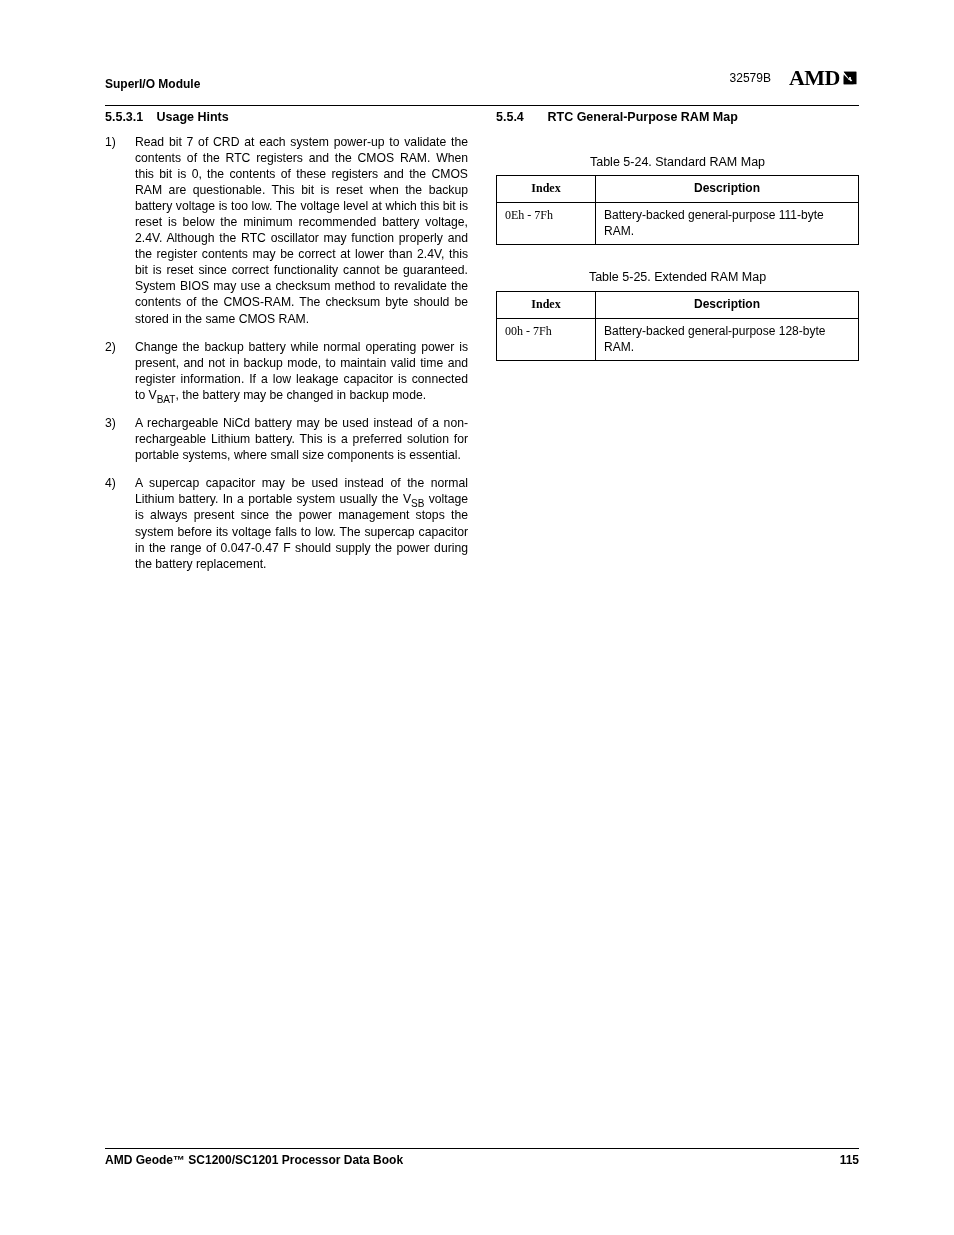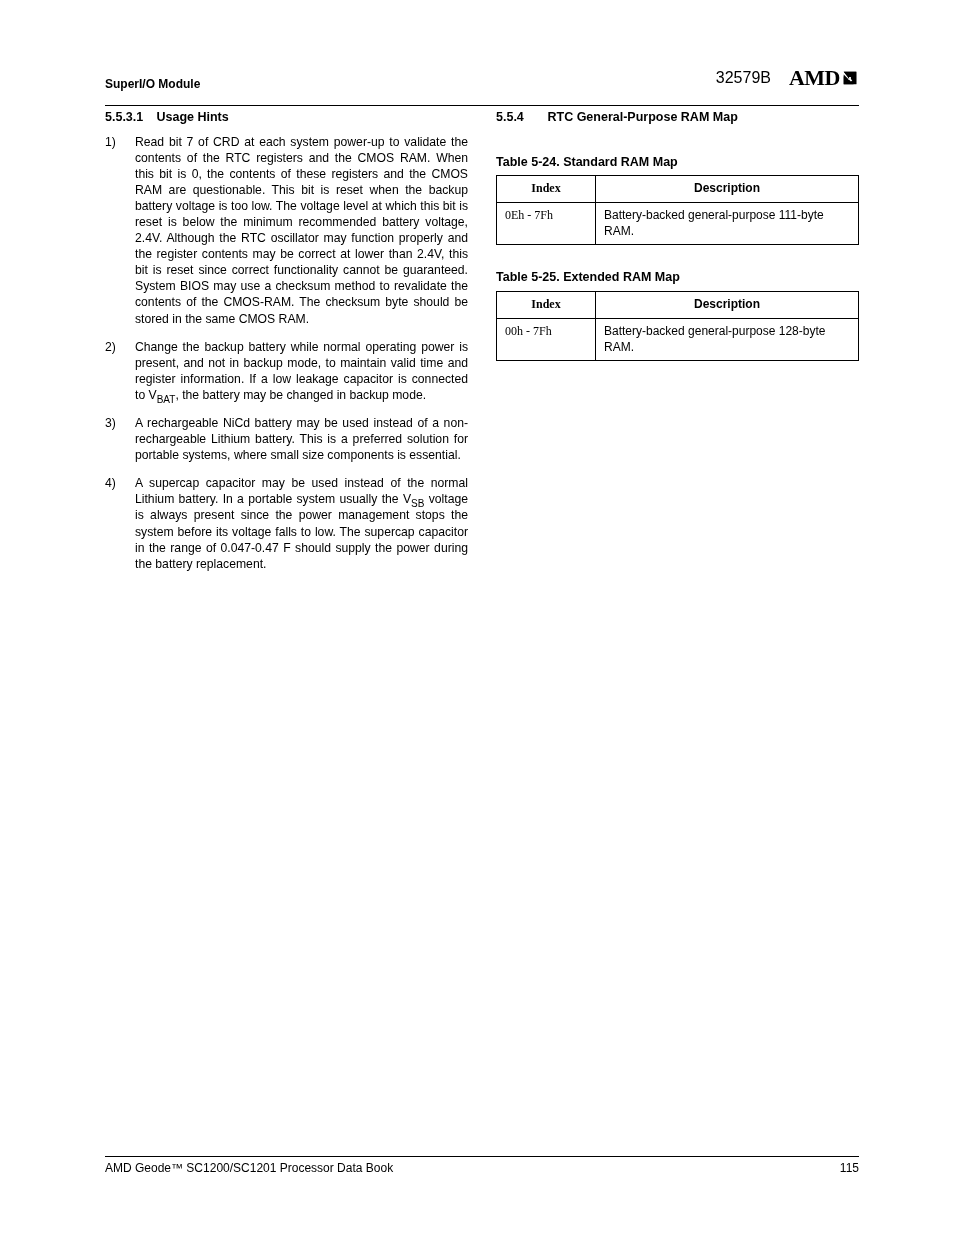--- a/index.html
+++ b/index.html
@@ -27,21 +27,21 @@
   display:flex;
   justify-content:space-between;
   align-items:flex-end;
   font-size:12px;
   font-weight:bold;
   padding-bottom:14px;
   border-bottom:1.5px solid #000;
 }
 .header .doc-code {
   font-weight:normal;
-  font-size:16px;
+  font-size:12px;
   margin-right:18px;
 }
 .header .right {
   display:flex;
   align-items:center;
   gap:0;
 }
 .logo {
   font-family:Liberation Serif, serif;
   font-weight:900;
@@ -86,21 +86,22 @@
   text-align:justify;
 }
 ol.hints li .marker {
   flex:0 0 18px;
 }
 ol.hints li .body {
   flex:1;
 }
 sub { font-size:10px; vertical-align:baseline; position:relative; top:4px; }
 .table-caption {
-  font-weight:bold;
+  text-align:center;
+  font-weight:normal;
   font-size:12.5px;
   margin-top:24px;
   margin-bottom:5px;
 }
 .table-caption.first { margin-top:28px; }
 table.ram {
   border-collapse:collapse;
   width:100%;
   font-size:12px;
 }
@@ -114,29 +115,29 @@
   font-weight:bold;
   text-align:center;
 }
 table.ram th:first-child, table.ram td:first-child {
   width:82px;
   white-space:nowrap;
   font-family:Liberation Serif, serif;
 }
 .footer {
   position:absolute;
-  bottom:0;
+  bottom:8px;
   left:0;
   right:0;
   border-top:1.5px solid #000;
   padding-top:4px;
   display:flex;
   justify-content:space-between;
   font-size:12px;
-  font-weight:normal;
+  font-weight:bold;
 }
 </style>
 </head>
 <body>
 
 <div class="page">
 
   <div class="header">
     <div>SuperI/O Module</div>
     <div class="right">

